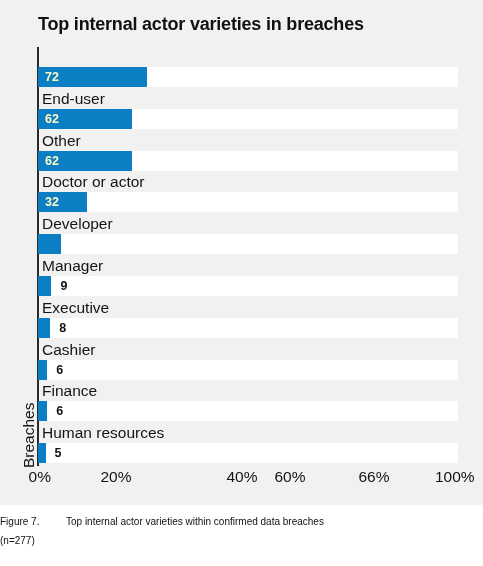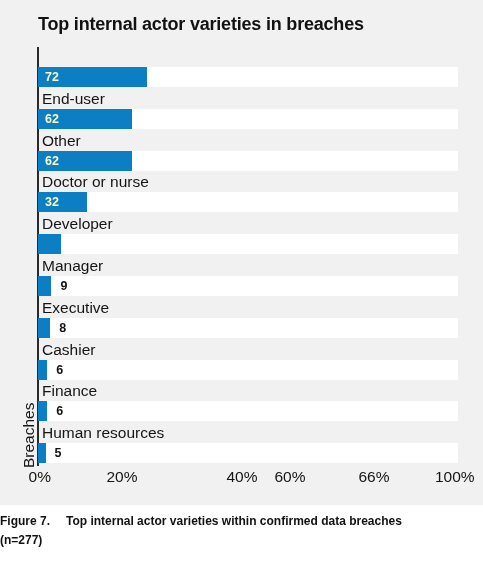--- a/index.html
+++ b/index.html
@@ -154,24 +154,23 @@
     top: 78px;
     white-space: nowrap;
   }
 
   
   #caption {
     position: absolute;
     left: 0;
     top: 512px;
     width: 483px;
-    font-size: 12px;
+    font-size: 10px;
     line-height: 19px;
     color: #111111;
-    font-weight: bold;
   }
   #caption .cap-line {
     white-space: nowrap;
   }
   #caption .fig-num {
     display: inline-block;
     min-width: 66px;
   }
 </style>
 </head>
@@ -203,21 +202,21 @@
         </div>
         <div class="row-group">
           <div class="cat-label">Other</div>
           <div class="track">
             <div class="bar" style="width: 94.08px; background: rgb(11, 126, 196);">
               <div class="bar-value-in">62</div>
             </div>
           </div>
         </div>
         <div class="row-group">
-          <div class="cat-label">Doctor or nurse</div>
+          <div class="cat-label">Doctor or actor</div>
           <div class="track">
             <div class="bar" style="width: 48.72px; background: rgb(11, 126, 196);">
               <div class="bar-value-in">32</div>
             </div>
           </div>
         </div>
         <div class="row-group">
           <div class="cat-label">Developer</div>
           <div class="track">
             <div class="bar" style="width: 22.68px; background: rgb(11, 126, 196);"></div>
@@ -260,21 +259,21 @@
           </div>
         </div>
       </div>
 
     <div id="yaxis-title">
       <span>Breaches</span>
     </div>
 
     <div id="xaxis">
         <div class="xtick" style="transform: translateX(-42%); left: 0px;">0%</div>
-        <div class="xtick" style="left: 84px;">20%</div>
+        <div class="xtick" style="left: 78px;">20%</div>
         <div class="xtick" style="left: 168px; margin-left: 36px;">40%</div>
         <div class="xtick" style="left: 252px;">60%</div>
         <div class="xtick" style="left: 336px;">66%</div>
         <div class="xtick" style="transform: translateX(-58%); left: 420px;">100%</div>
       </div>
 
   </div>
 
   <div id="caption">
     <div class="cap-line">

